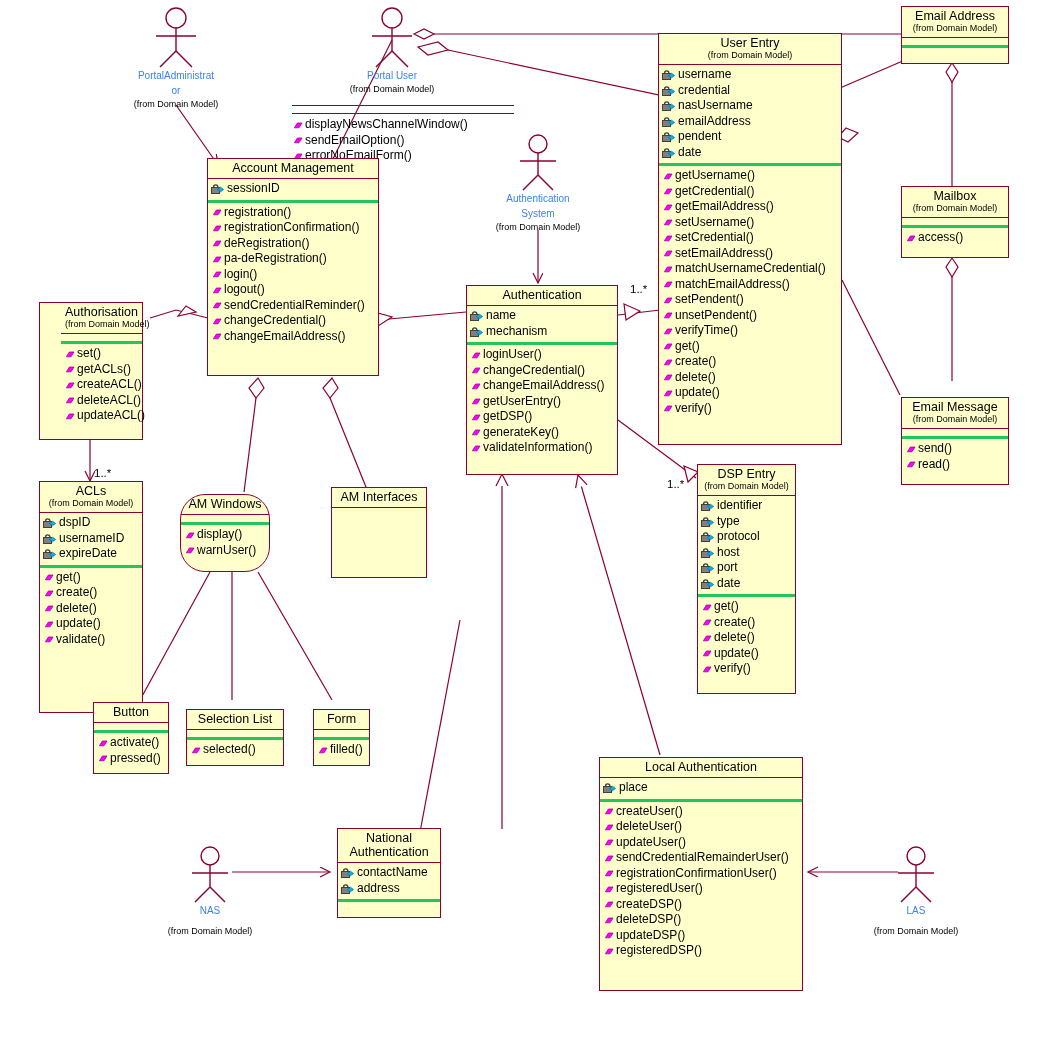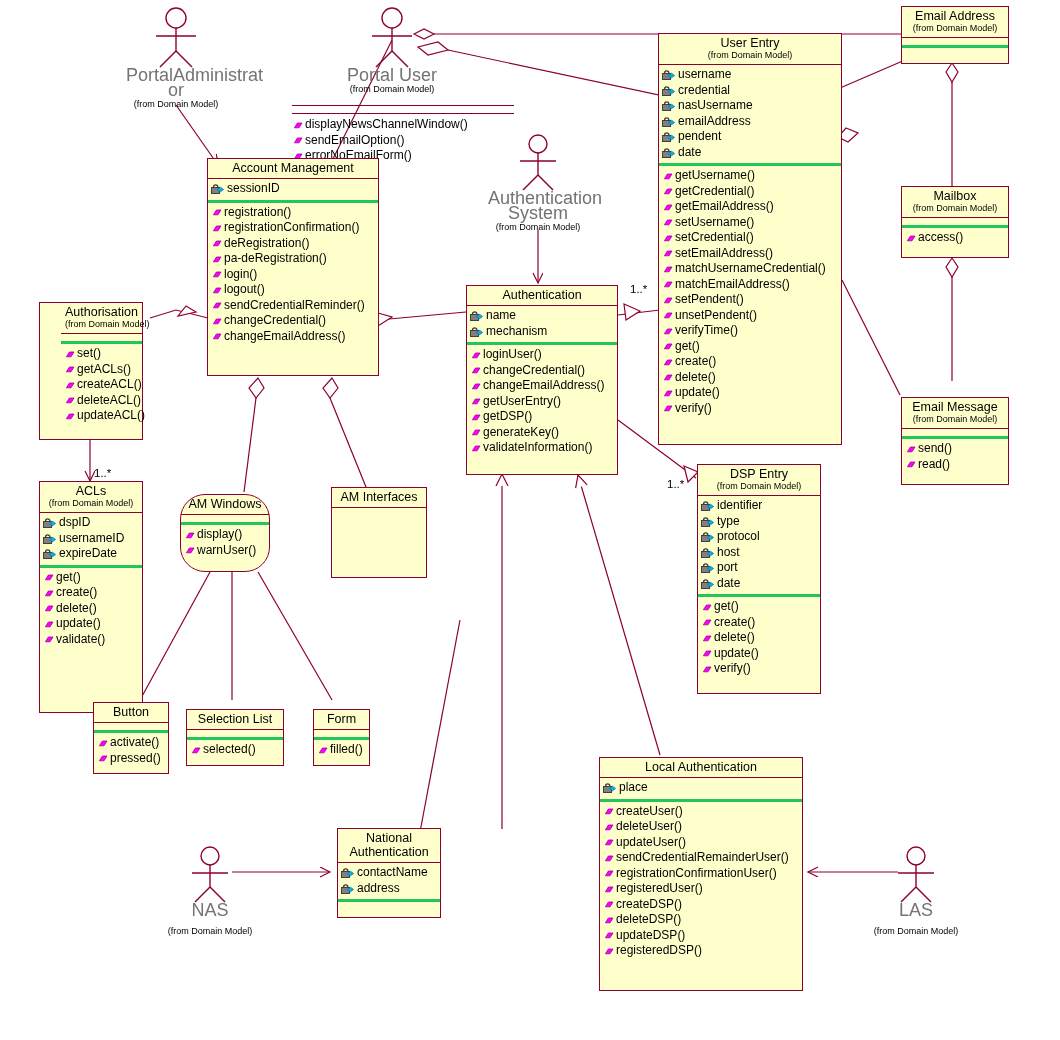--- a/index.html
+++ b/index.html
@@ -80,23 +80,23 @@
     position: relative;
     top: 1px;
   }
   
   .actor {
     position: absolute;
     text-align: center;
   }
   .actor .figure { display: block; margin: 0 auto; }
   .actor .aname {
-    font-size: 18px;
+    font-size: 10px;
     line-height: 15px;
-    color: #737373;
+    color: #3b82f6;
     white-space: pre-line;
   }
   .actor .astereo {
     font-size: 9px;
     line-height: 12px;
     color: #000;
     white-space: nowrap;
   }
   
   .ghost {
@@ -813,21 +813,21 @@
       <div class="compart">
         <div class="row">
           <span class="ico-op"><svg width="12" height="12" viewBox="0 0 12 12">
               <path d="M2.4,7.8 L5.4,3.0 L10.0,3.0 L7.0,7.8 Z" fill="#ff00ff" stroke="#a000a0" stroke-width="0.8"></path>
             </svg></span>
           <span class="txt">filled()</span>
         </div>
       </div>
     </div>
 
-  <div class="cls" style="left:697px; top:464px; width:124px; height:230px;">
+  <div class="cls" style="left:697px; top:464px; width:99px; height:230px;">
       <div class="hdr">
         <div class="cname" style="white-space: pre-line;">DSP Entry</div>
         <div class="cstereo">(from Domain Model)</div>
       </div>
       <div class="compart">
         <div class="row">
           <span class="ico"><svg width="15" height="13" viewBox="0 0 15 13">
               <rect x="0.5" y="4.5" width="8" height="6" fill="#808080" stroke="#404040" stroke-width="1"></rect>
               <path d="M2.5,4.5 a2.2,2.6 0 0 1 4.4,0" fill="none" stroke="#404040" stroke-width="1.4"></path>
               <path d="M9.5,4.2 L12.6,6.5 L9.5,8.8 L6.4,6.5 Z" fill="#00b0f0" stroke="#0070a0" stroke-width="0.7"></path>

